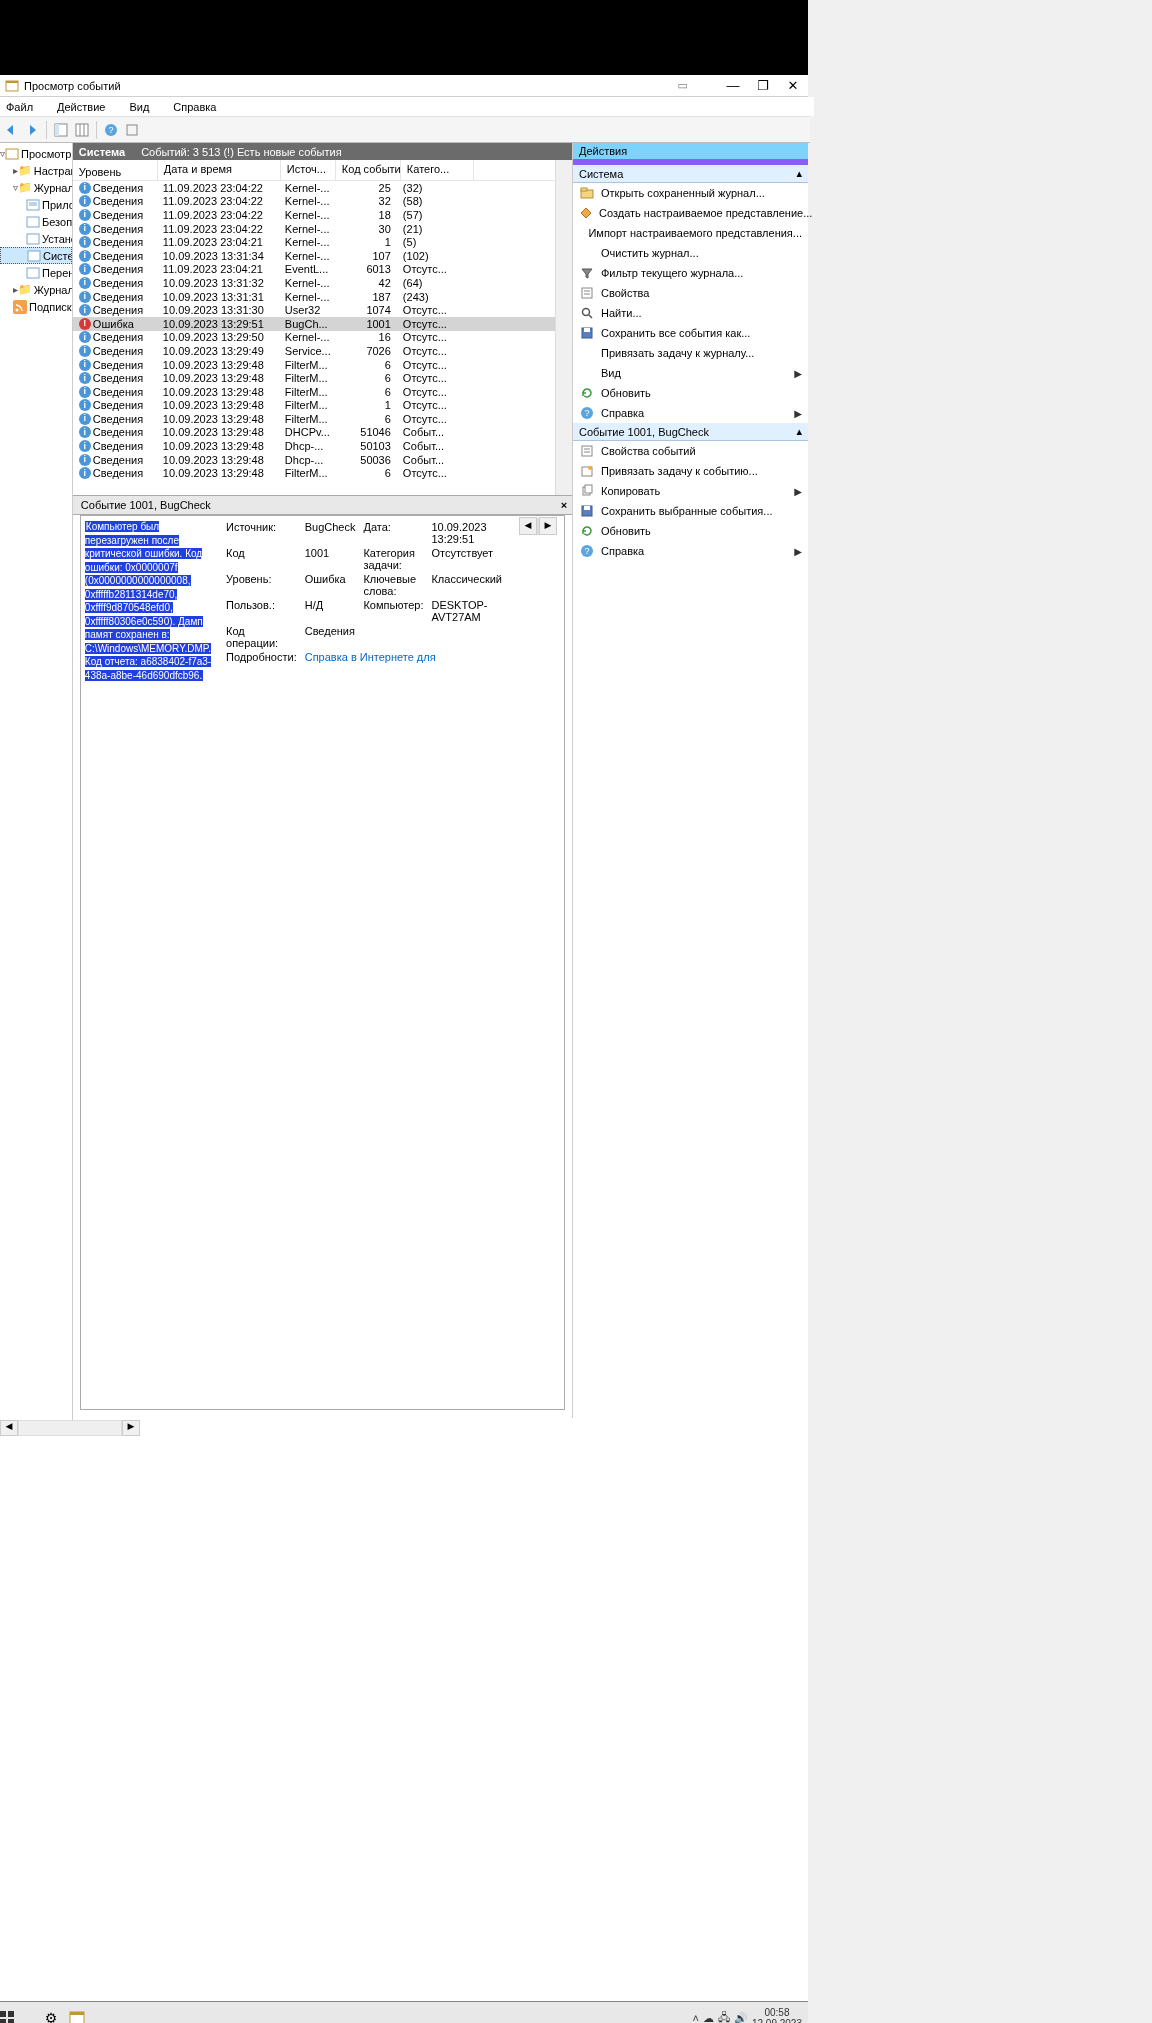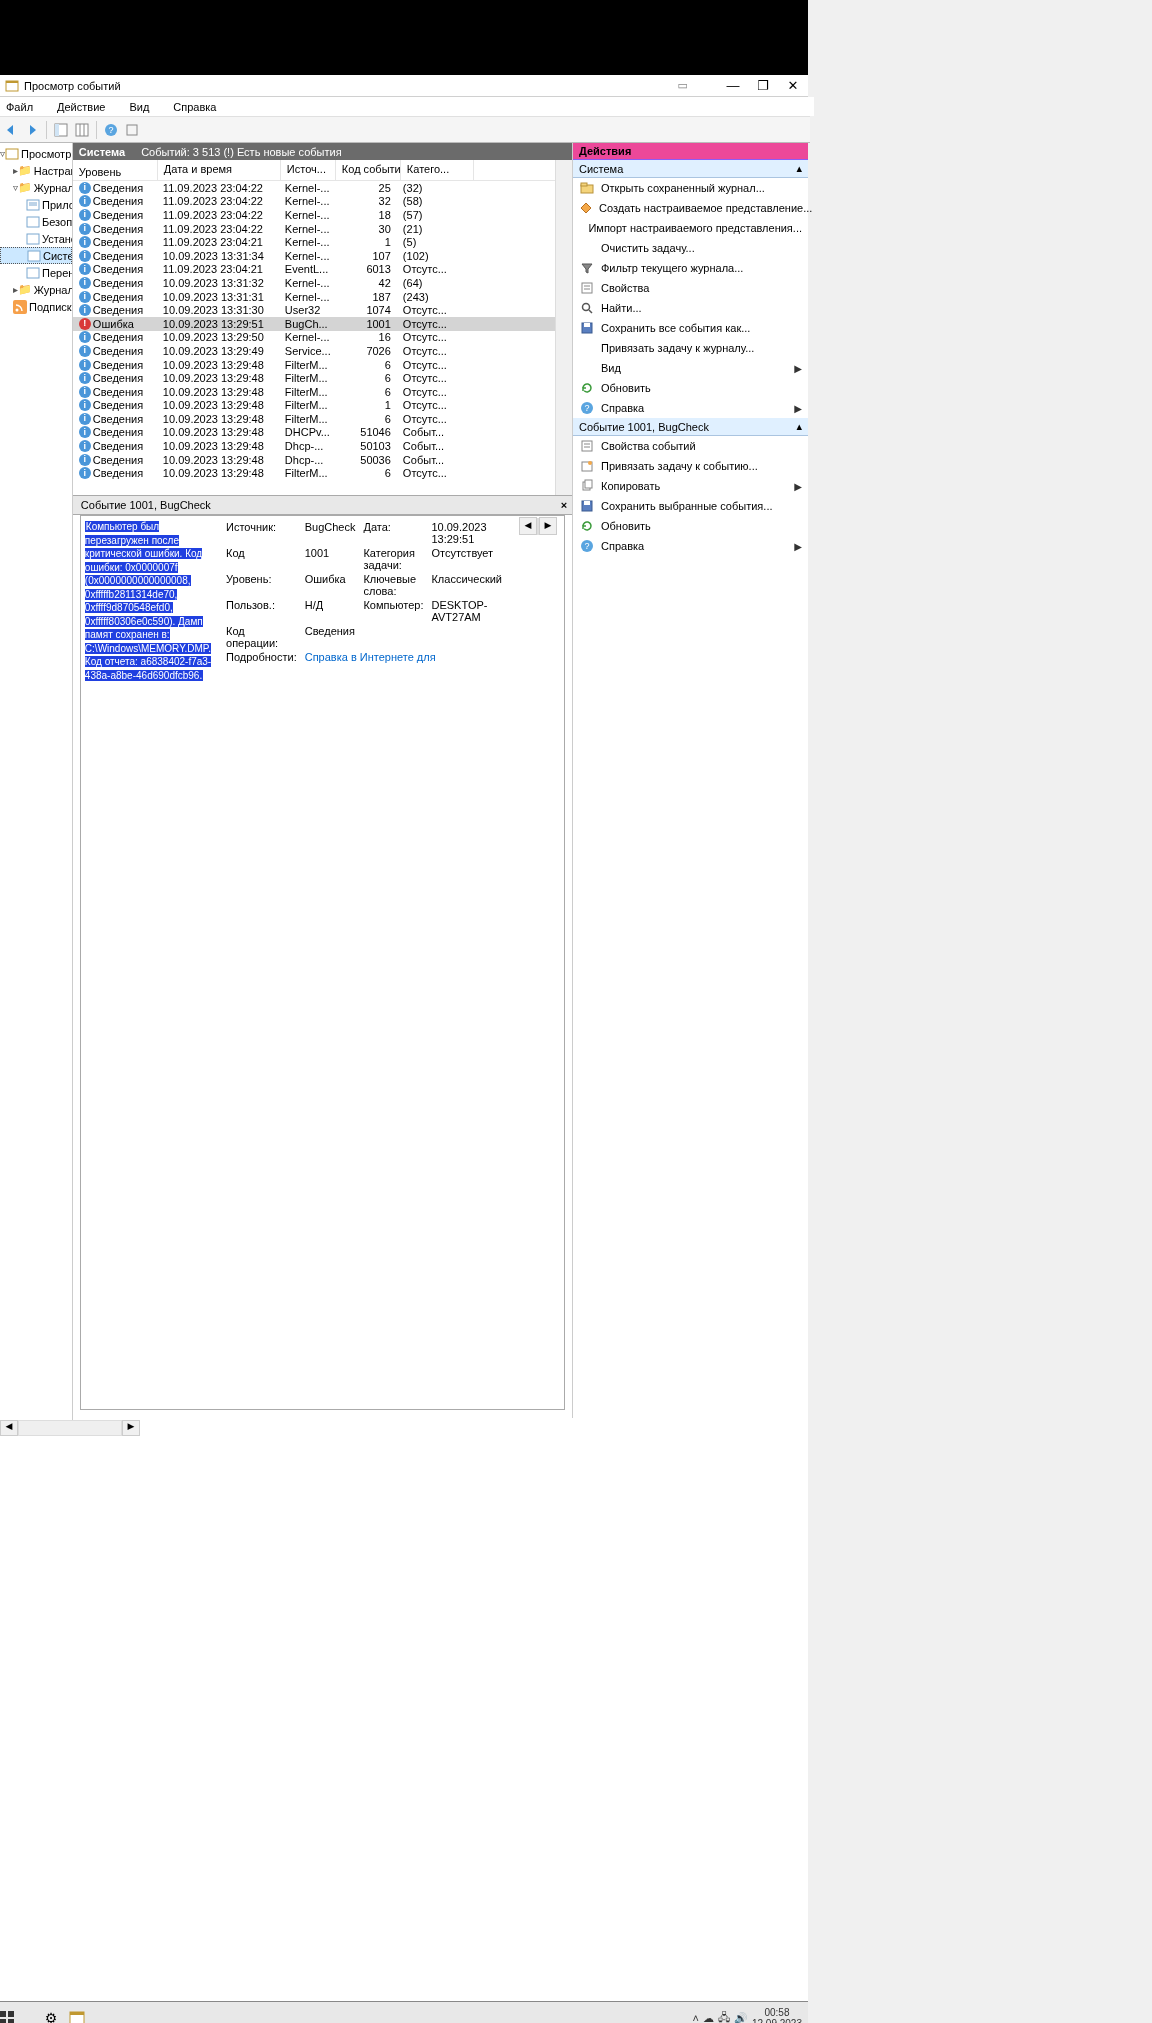--- a/index.html
+++ b/index.html
@@ -48,21 +48,21 @@
 .props{padding:4px 6px}
 .props table{border-collapse:collapse;width:100%}
 .props td{padding:1px 4px;vertical-align:top}
 .props .lbl{width:68px}
 .props .lbl2{width:98px}
 .alink{color:#0066cc;}
 .hscroll{height:16px;margin:2px 7px 4px;display:flex;align-items:center}
 .hscroll .ar{width:16px;height:16px;border:1px solid #ccc;background:#f0f0f0;font-size:9px;text-align:center;line-height:14px}
 .hscroll .track{flex:1;height:15px;background:#efefef;border:1px solid #ddd}
 .actions{width:235px;background:#fff;height:1275px}
-.actions-title{background:#ec4899;padding:2px 6px;font-weight:bold;border-bottom:1px solid #8b5cf6}
+.actions-title{background:#7dd3fc;padding:2px 6px;font-weight:normal;border-bottom:6px solid #8b5cf6}
 .act-grp-hdr{background:#e0f0ff;padding:2px 6px;border-bottom:1px solid #aac4e0;display:flex;justify-content:space-between;align-items:center}
 .act-item{display:flex;align-items:center;padding:2px 6px;gap:6px;white-space:nowrap}
 .act-item .ai{width:16px;height:16px;display:inline-flex;align-items:center;justify-content:center;font-size:12px}
 .act-item .ar{margin-left:auto;font-size:10px;color:#333}
 .bottom-scroll{width:808px;height:16px;background:#fff;display:flex}
 .bottom-scroll .sb{width:140px;display:flex}
 .bottom-scroll .sb .ar{width:16px;border:1px solid #ccc;background:#f0f0f0;font-size:9px;text-align:center}
 .bottom-scroll .sb .tr{flex:1;background:#efefef;border:1px solid #ddd}
 .gap{height:565px;width:808px;background:#fff}
 .taskbar{background:#e8e8e8;border-top:1px solid #888;height:32px;width:808px;display:flex;align-items:center}
@@ -547,21 +547,21 @@
             </svg>
           </span>
           <span>Создать настраиваемое представление...</span>
         </div>
         <div class="act-item">
           <span class="ai"></span>
           <span>Импорт настраиваемого представления...</span>
         </div>
         <div class="act-item">
           <span class="ai"></span>
-          <span>Очистить задачу...</span>
+          <span>Очистить журнал...</span>
         </div>
         <div class="act-item">
           <span class="ai">
             <svg width="14" height="14">
               <path d="M2 3h10l-4 5v4l-2-1v-3z" fill="#888" stroke="#555"></path>
             </svg>
           </span>
           <span>Фильтр текущего журнала...</span>
         </div>
         <div class="act-item">

